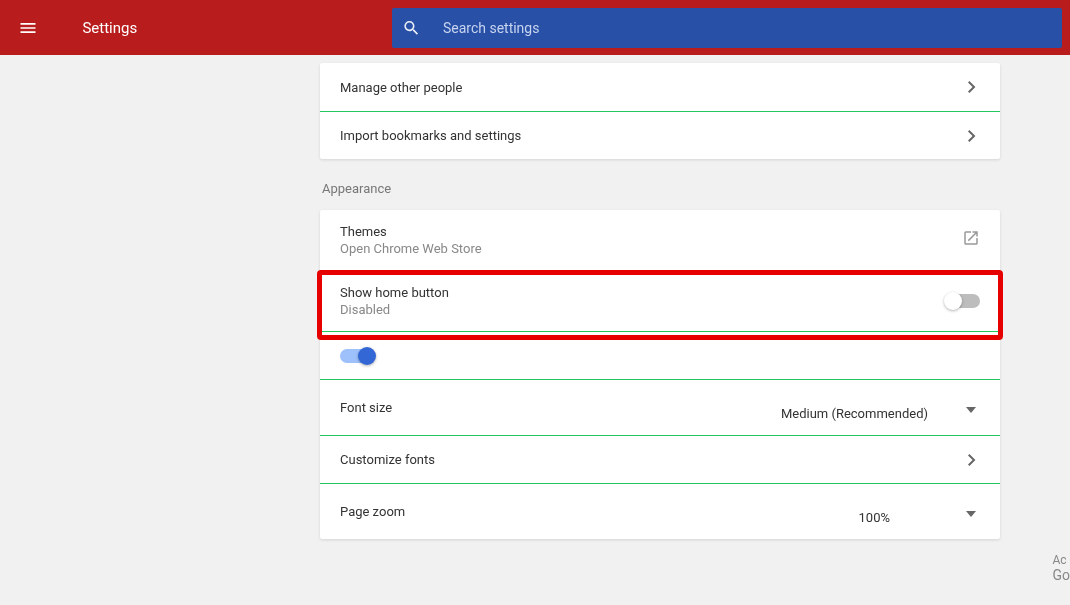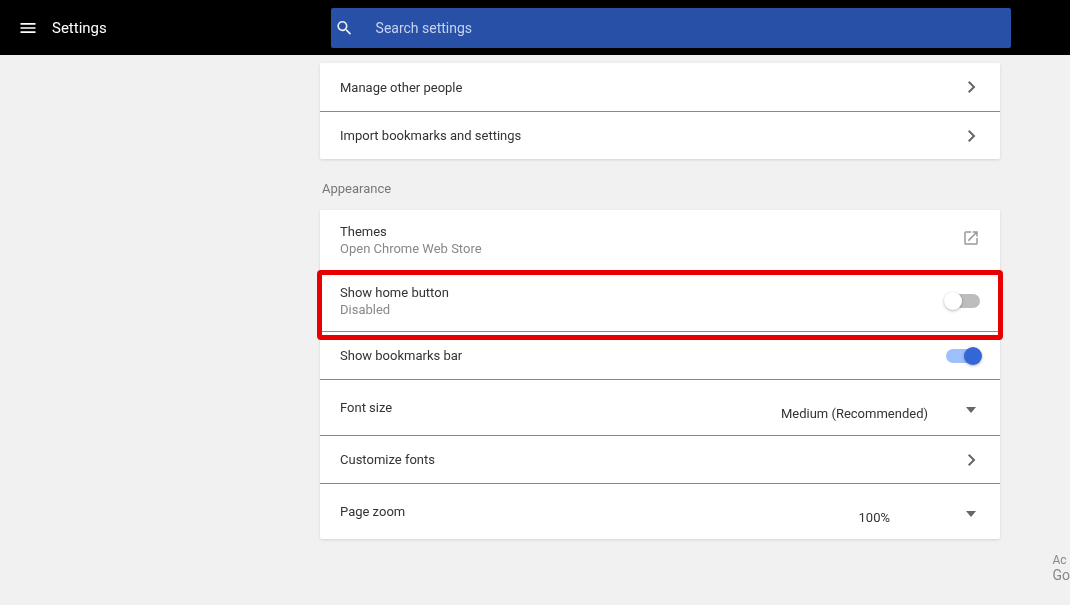--- a/index.html
+++ b/index.html
@@ -1,22 +1,22 @@
 <!DOCTYPE html>
 <html><head>
   <meta charset="utf-8">
   <style>
     * { margin: 0; padding: 0; box-sizing: border-box; font-family: 'Segoe UI', Roboto, Arial, sans-serif; }
     body { background: #f1f1f1; width: 1070px; height: 605px; overflow: hidden; position: relative; }
     
-    .header { background: #000000; height: 55px; display: flex; align-items: center; padding: 0 8px; }
+    .header { background: #b91c1c; height: 55px; display: flex; align-items: center; padding: 0 8px; gap: 31px; }
     .menu-icon { width: 40px; height: 40px; display: flex; align-items: center; justify-content: center; cursor: pointer; }
     .menu-icon svg { width: 20px; height: 20px; fill: #fff; }
     .header-title { color: #fff; font-size: 15px; margin-left: 4px; }
-    .search-container { margin-left: 224px; background: #2850a7; height: 40px; width: 680px; display: flex; align-items: center; padding: 0 4px; border-radius: 2px; }
+    .search-container { margin-left: 224px; background: #2850a7; height: 40px; width: 680px; display: flex; align-items: center; padding: 0 10px; border-radius: 2px; }
     .search-container svg { width: 20px; height: 20px; fill: #fff; opacity: 0.9; }
     .search-input { background: transparent; border: none; outline: none; color: #fff; font-size: 14px; margin-left: 22px; width: 100%; }
     .search-input::placeholder { color: #c7d3ef; }
     
     .content { padding-top: 8px; }
     .card-group { width: 680px; margin-left: 320px; background: #fff; border-radius: 2px; box-shadow: 0 1px 3px rgba(0,0,0,0.12); overflow: hidden; }
     
     .row { display: flex; align-items: center; min-height: 48px; padding: 14px 20px; border-top: 1px solid #22c55e; cursor: pointer; position: relative; }
     .row:first-child { border-top: none; }
     .row-sync { padding-left: 20px; }
@@ -105,23 +105,20 @@
       </div>
     </div>
     <div class="row">
       <div class="row-text">
         <div class="row-title">Show home button</div>
         <div class="row-sub">Disabled</div>
       </div>
       <div class="toggle toggle-off"></div>
     </div>
     <div class="row">
-      <div class="row-text">
-        <div class="row-title">Show bookmarks bar</div>
-      </div>
       <div class="toggle toggle-on"></div>
     </div>
     <div class="row">
       <div class="row-text">
         <div class="row-title">Font size</div>
       </div>
       <div class="dropdown">
         <span class="dropdown-value">Medium (Recommended)</span>
         <span class="dropdown-arrow"><svg viewBox="0 0 10 6">
               <path d="M0 0l5 6 5-6z"></path>

